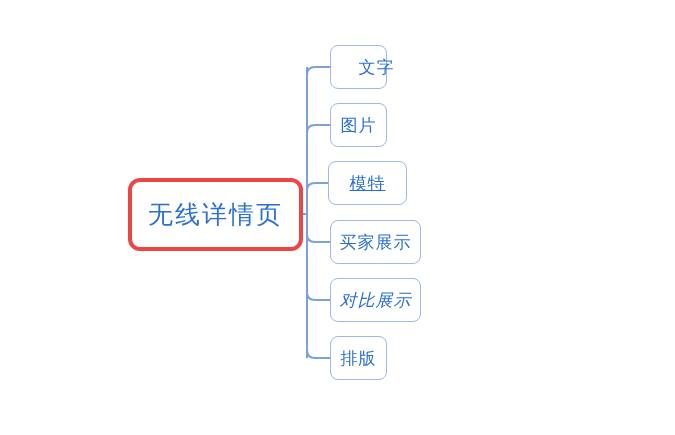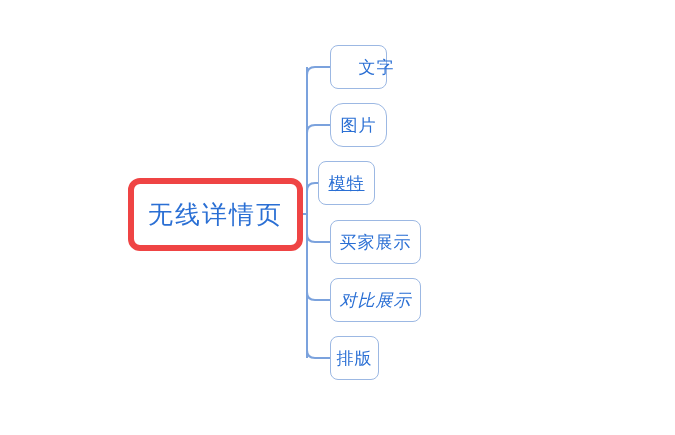--- a/index.html
+++ b/index.html
@@ -36,21 +36,21 @@
     color: #2a6fd4;
     white-space: nowrap;
     letter-spacing: 1px;
   }
   .node.root {
     left: 128px;
     top: 178px;
     width: 175px;
     height: 73px;
     border-radius: 12px;
-    border: 6px solid #ef4444;
+    border: 4px solid #ef4444;
     font-size: 25px;
     letter-spacing: 2px;
   }
   .node.child {
     height: 44px;
     font-size: 17px;
     border-radius: 8px;
   }
   .node-label {
     display: block;
@@ -74,33 +74,33 @@
     </svg>
 
   <div class="node root">
     <span class="node-label">无线详情页</span>
   </div>
 
   <div class="node child" style="left:330px;top:45px;width:57px;padding-left:36px;">
     <span class="node-label">文字</span>
   </div>
 
-  <div class="node child" style="left:330px;top:103px;width:57px;border-radius:13px;">
+  <div class="node child" style="left:330px;top:103px;width:57px;">
     <span class="node-label">图片</span>
   </div>
 
-  <div class="node child" style="left:318px;top:161px;width:57px;text-decoration:underline;">
+  <div class="node child" style="left:328px;top:161px;width:79px;text-decoration:underline;">
     <span class="node-label">模特</span>
   </div>
 
   <div class="node child" style="left:330px;top:220px;width:91px;align-items:center;">
     <span class="node-label">买家展示</span>
   </div>
 
   <div class="node child" style="left:330px;top:278px;width:91px;font-style:italic;">
     <span class="node-label">对比展示</span>
   </div>
 
-  <div class="node child" style="left:330px;top:336px;width:49px;">
+  <div class="node child" style="left:330px;top:336px;width:57px;">
     <span class="node-label">排版</span>
   </div>
 
 </div>
 
 </body></html>

